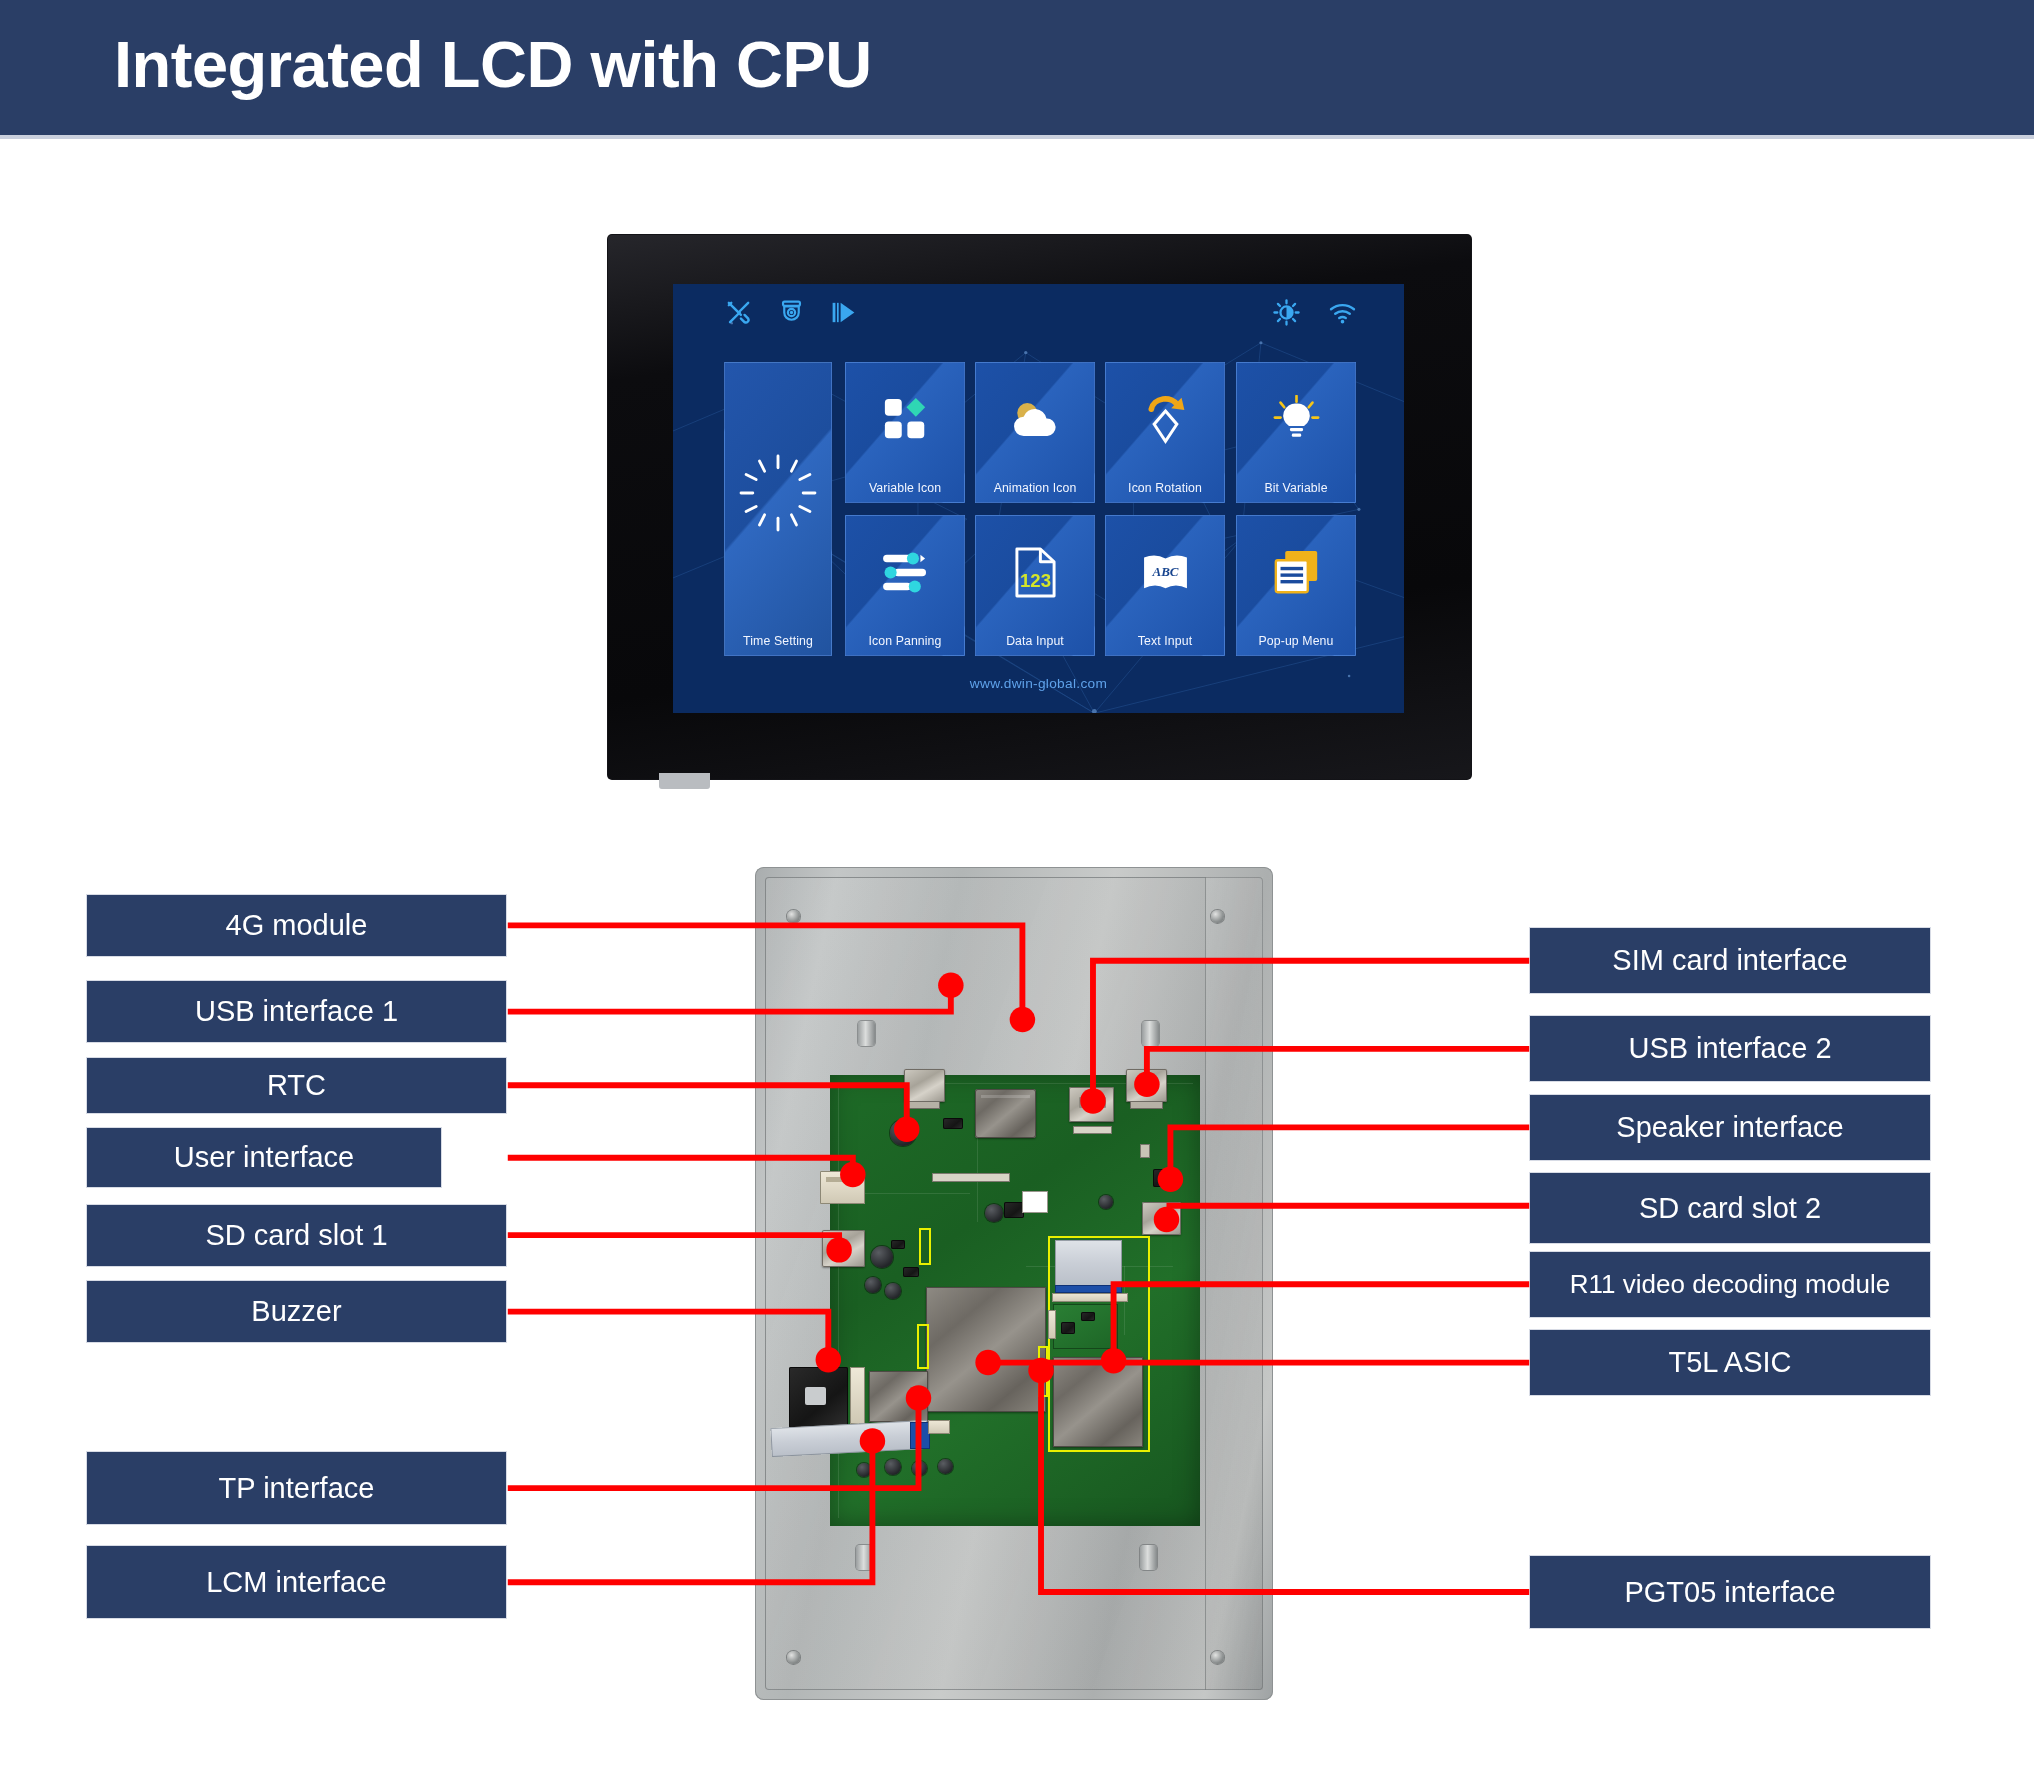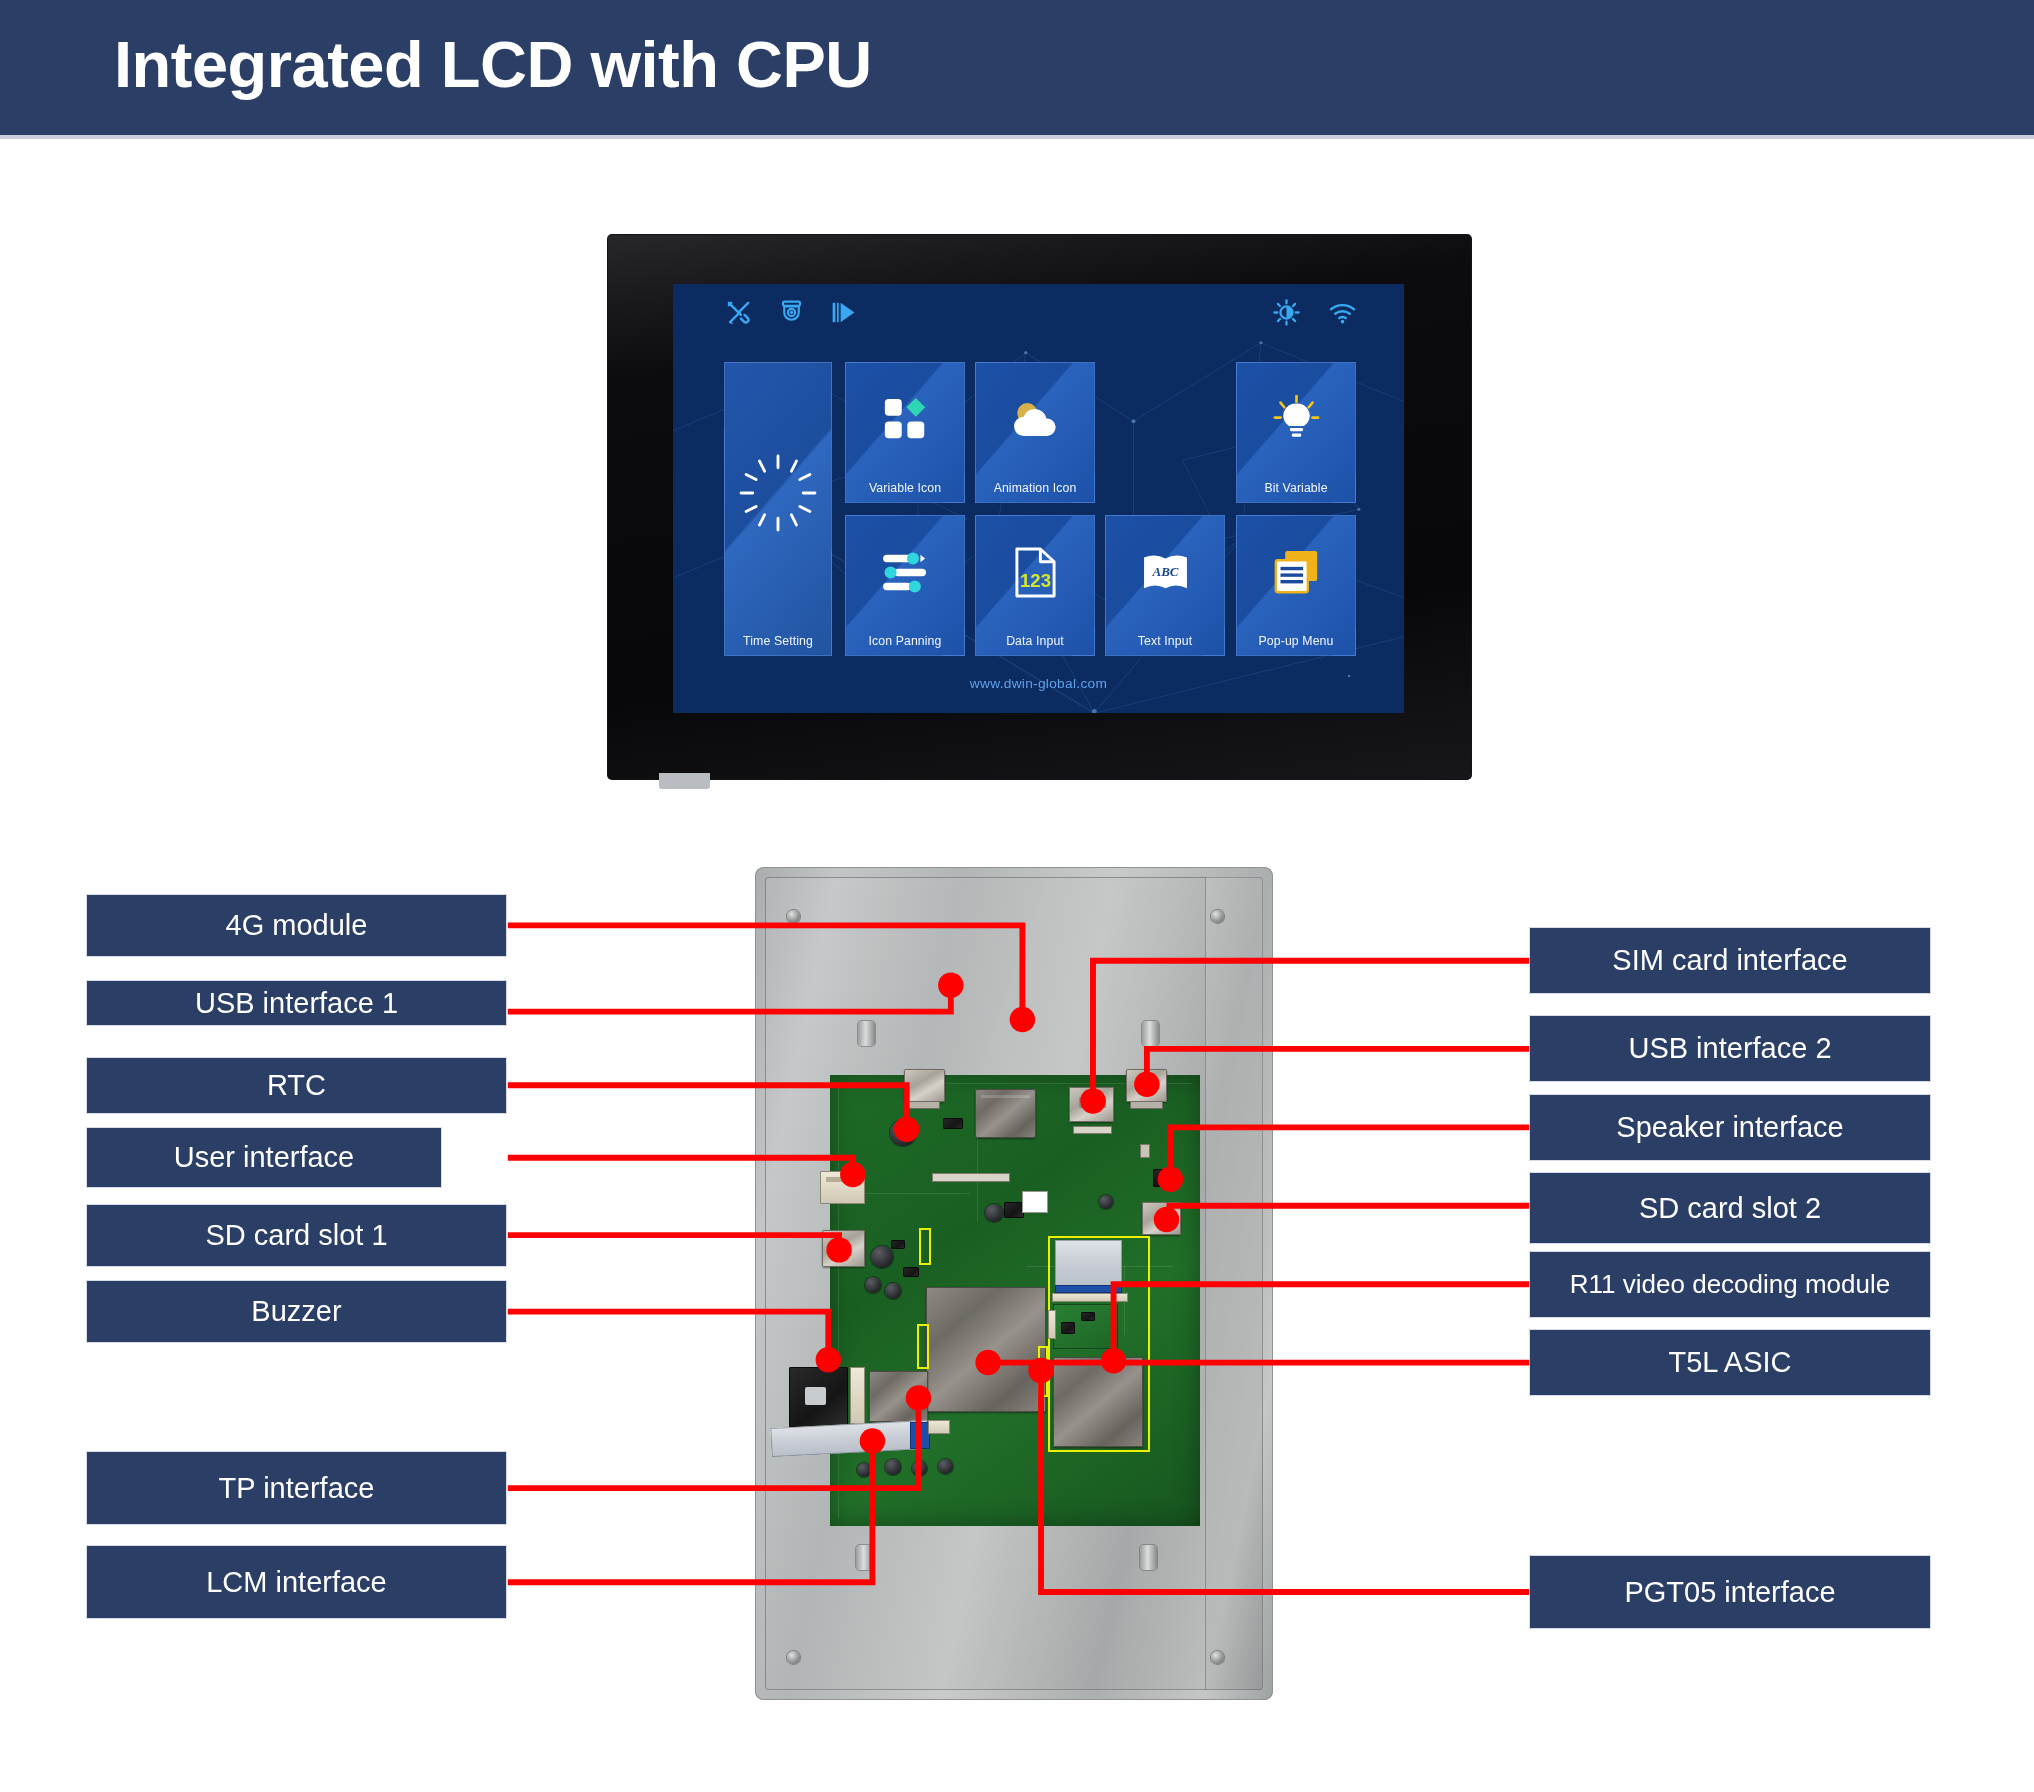--- a/index.html
+++ b/index.html
@@ -307,20 +307,30 @@
       <div class="tile tile-r1" id="tile-anim">
         <div class="glyph">
           <svg width="53" height="43" viewBox="0 0 58 44">
             <circle cx="20" cy="15" r="11" fill="#d9b14a"></circle>
             <path d="M16 40 A10.5 10.5 0 0 1 16 19 A13 13 0 0 1 41 21 A9.5 9.5 0 0 1 42 40 Z" fill="#ffffff"></path>
           </svg>
         </div>
         <div class="lab">Animation Icon</div>
       </div>
 
+      <div class="tile tile-r1" id="tile-rot">
+        <div class="glyph">
+          <svg width="51" height="51" viewBox="0 0 54 54">
+            <path d="M27 18 L39 32 L27 50 L15 32 Z" fill="none" stroke="#ffffff" stroke-width="3.2"></path>
+            <path d="M12 16 A15 13 0 0 1 40 12" fill="none" stroke="#f0a616" stroke-width="6" stroke-linecap="round"></path>
+            <path d="M44 4 L47 17 L33 15 Z" fill="#f0a616"></path>
+          </svg>
+        </div>
+        <div class="lab">Icon Rotation</div>
+      </div>
 
       <div class="tile tile-r2" id="tile-pan">
         <div class="glyph">
           <svg width="49" height="41" viewBox="0 0 52 44">
             <rect x="2" y="3" width="30" height="8" rx="4" fill="#ffffff"></rect>
             <circle cx="34" cy="7" r="6.5" fill="#2fd6e0"></circle>
             <path d="M42 3 L47 7 L42 11 Z" fill="#ffffff"></path>
             <rect x="14" y="18" width="34" height="8" rx="4" fill="#ffffff"></rect>
             <circle cx="10" cy="22" r="6.5" fill="#2fd6e0"></circle>
             <rect x="2" y="33" width="30" height="8" rx="4" fill="#ffffff"></rect>
@@ -477,21 +487,21 @@
     <div class="comp ic-black" style="left:174px;top:127px;width:19.6px;height:15.7px;"></div>
     <div class="comp ic-black" style="left:61px;top:165px;width:13.7px;height:8.8px;"></div>
     <div class="comp ic-black" style="left:73px;top:192px;width:15.7px;height:9.8px;"></div>
     <div class="comp" style="left:102px;top:98px;width:78px;height:8.8px;background:#d8d4c7;box-shadow:inset 0 0 0 1px #7d796f;"></div>
     <div class="comp" style="left:192px;top:116px;width:25.5px;height:21.6px;background:#ffffff;box-shadow:inset 0 0 0 1px #9a968d;"></div>
     <div class="comp cap" style="left:269px;top:120px;width:13.7px;height:13.7px;"></div>
   </div>
 </div>
 
 <div class="callout" style="left:86px;top:894px;width:421px;height:63px;">4G module</div>
-<div class="callout" style="left:86px;top:980px;width:421px;height:46px;">USB interface 1</div>
+<div class="callout" style="left:86px;top:980px;width:421px;height:63px;">USB interface 1</div>
 <div class="callout" style="left:86px;top:1057px;width:421px;height:57px;">RTC</div>
 <div class="callout" style="left:86px;top:1127px;width:356px;height:61px;">User interface</div>
 <div class="callout" style="left:86px;top:1204px;width:421px;height:63px;">SD card slot 1</div>
 <div class="callout" style="left:86px;top:1280px;width:421px;height:63px;">Buzzer</div>
 <div class="callout" style="left:86px;top:1451px;width:421px;height:74px;">TP interface</div>
 <div class="callout" style="left:86px;top:1545px;width:421px;height:74px;">LCM interface</div>
 
 <div class="callout" style="left:1529px;top:927px;width:402px;height:67px;">SIM card interface</div>
 <div class="callout" style="left:1529px;top:1015px;width:402px;height:67px;">USB interface 2</div>
 <div class="callout" style="left:1529px;top:1094px;width:402px;height:67px;">Speaker interface</div>

